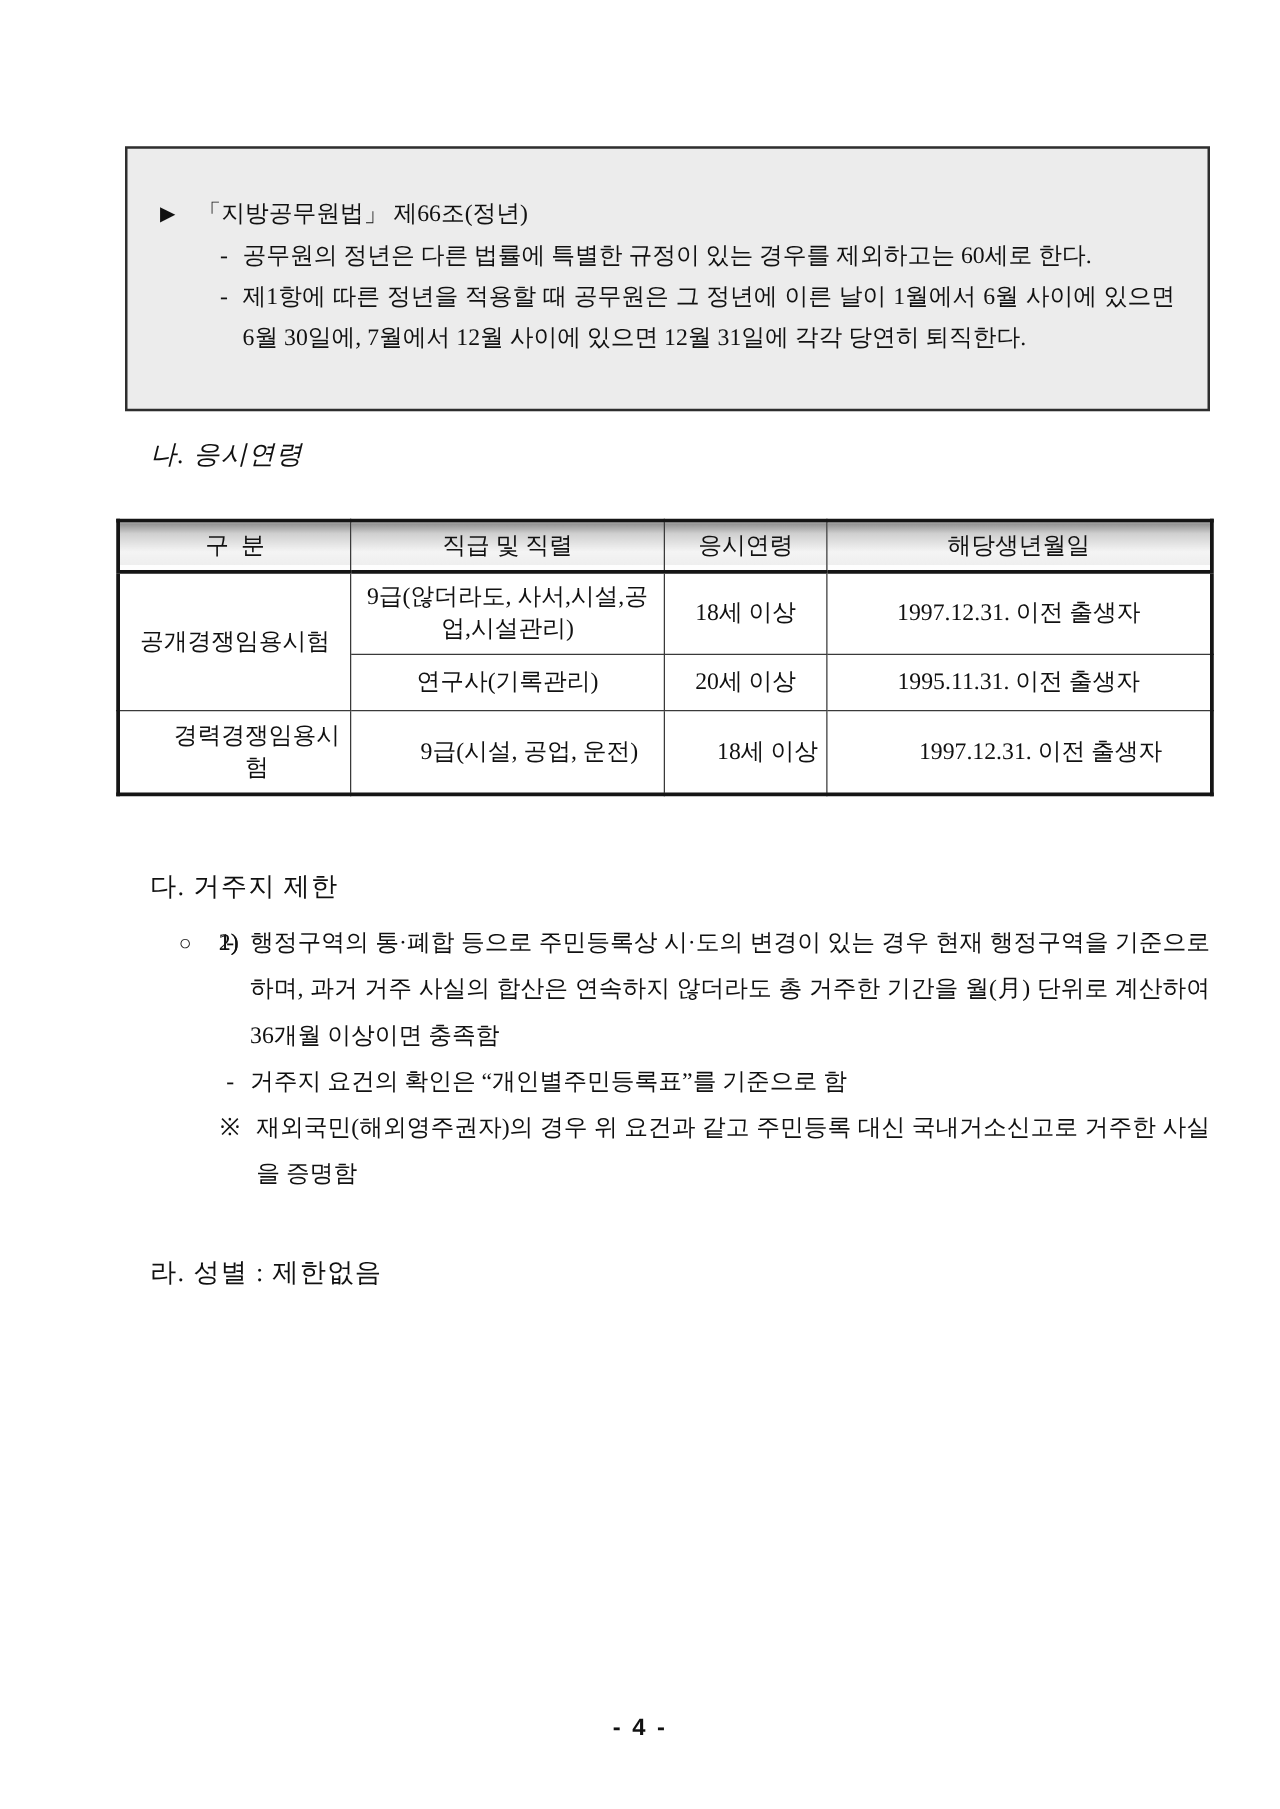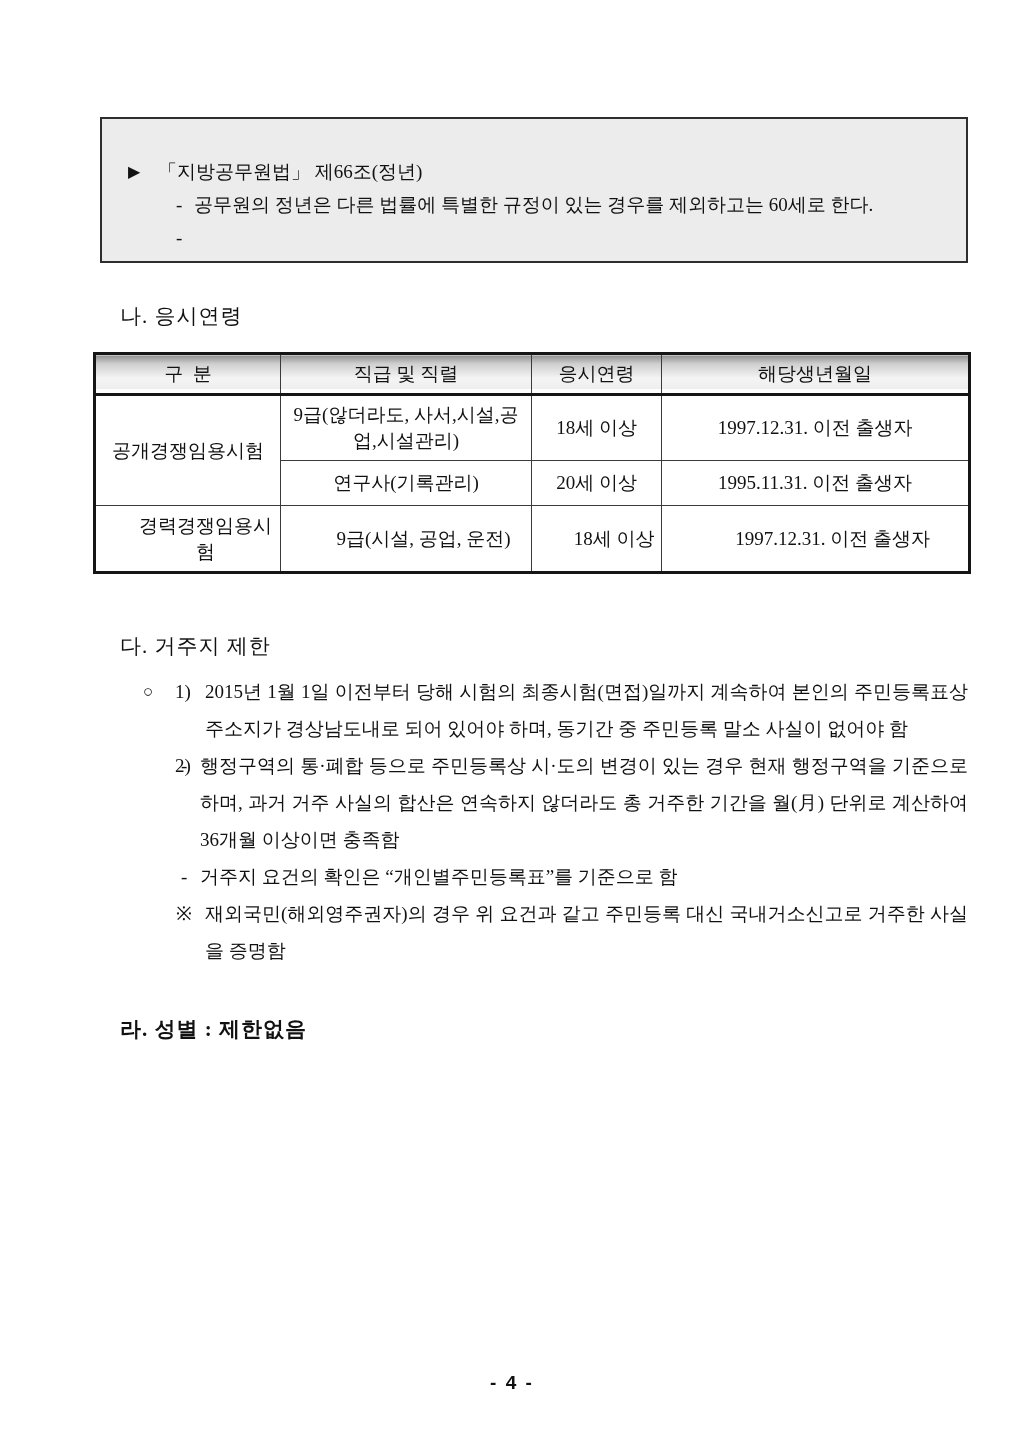--- a/index.html
+++ b/index.html
@@ -36,27 +36,27 @@
   .law-item { position: relative; padding-left: 66px; text-align: justify; }
   .law-item .mk { position: absolute; left: 48px; top: 0; }
 
   
   .sec-heading {
     margin: 0 0 0 27px;
     font-size: 21px;
     letter-spacing: 1px;
     font-weight: normal;
   }
-  .h-na { margin-top: 39px; }
+  .h-na { margin-top: 20px; font-style: italic; }
   .h-da { margin-top: 58px; }
-  .h-ra { margin-top: 46px; font-weight: bold; }
+  .h-ra { margin-top: 46px; }
 
   
   table.age-table {
-    margin-top: 22px;
+    margin-top: 38px;
     width: 875px;
     border-collapse: collapse;
     border: 3px solid #151515;
     font-size: 19px;
     table-layout: fixed;
   }
   .age-table th, .age-table td {
     border: 1px solid #3a3a3a;
     text-align: center;
     vertical-align: middle;
@@ -113,20 +113,21 @@
       <div class="law-title">
         <span class="mk">▶</span>
         <span>「지방공무원법」 제66조(정년)</span>
       </div>
       <div class="law-item">
         <span class="mk">-</span>
         <span>공무원의 정년은 다른 법률에 특별한 규정이 있는 경우를 제외하고는 60세로 한다.</span>
       </div>
       <div class="law-item">
         <span class="mk">-</span>
+        <span>제1항에 따른 정년을 적용할 때 공무원은 그 정년에 이른 날이 1월에서 6월 사이에 있으면 6월 30일에, 7월에서 12월 사이에 있으면 12월 31일에 각각 당연히 퇴직한다.</span>
       </div>
     </div>
 
     <h2 class="sec-heading h-na">나. 응시연령</h2>
 
     <table class="age-table">
       <colgroup>
         <col style="width:186px">
         <col style="width:251px">
         <col style="width:130px">
@@ -162,21 +163,20 @@
     </table>
 
     <h2 class="sec-heading h-da">다. 거주지 제한</h2>
 
     <div class="da-items">
       <div class="it it-intro">
         <span class="mk">○</span>
       </div>
       <div class="it it-num">
         <span class="mk">1)</span>
-        <span>2015년 1월 1일 이전부터 당해 시험의 최종시험(면접)일까지 계속하여 본인의 주민등록표상 주소지가 경상남도내로 되어 있어야 하며, 동기간 중 주민등록 말소 사실이 없어야 함</span>
       </div>
       <div class="it it-num">
         <span class="mk">2)</span>
       </div>
       <div class="it it-dash">
         <span class="mk">-</span>
         <span>행정구역의 통·폐합 등으로 주민등록상 시·도의 변경이 있는 경우 현재 행정구역을 기준으로 하며, 과거 거주 사실의 합산은 연속하지 않더라도 총 거주한 기간을 월(月) 단위로 계산하여 36개월 이상이면 충족함</span>
       </div>
       <div class="it it-dash">
         <span class="mk">-</span>

